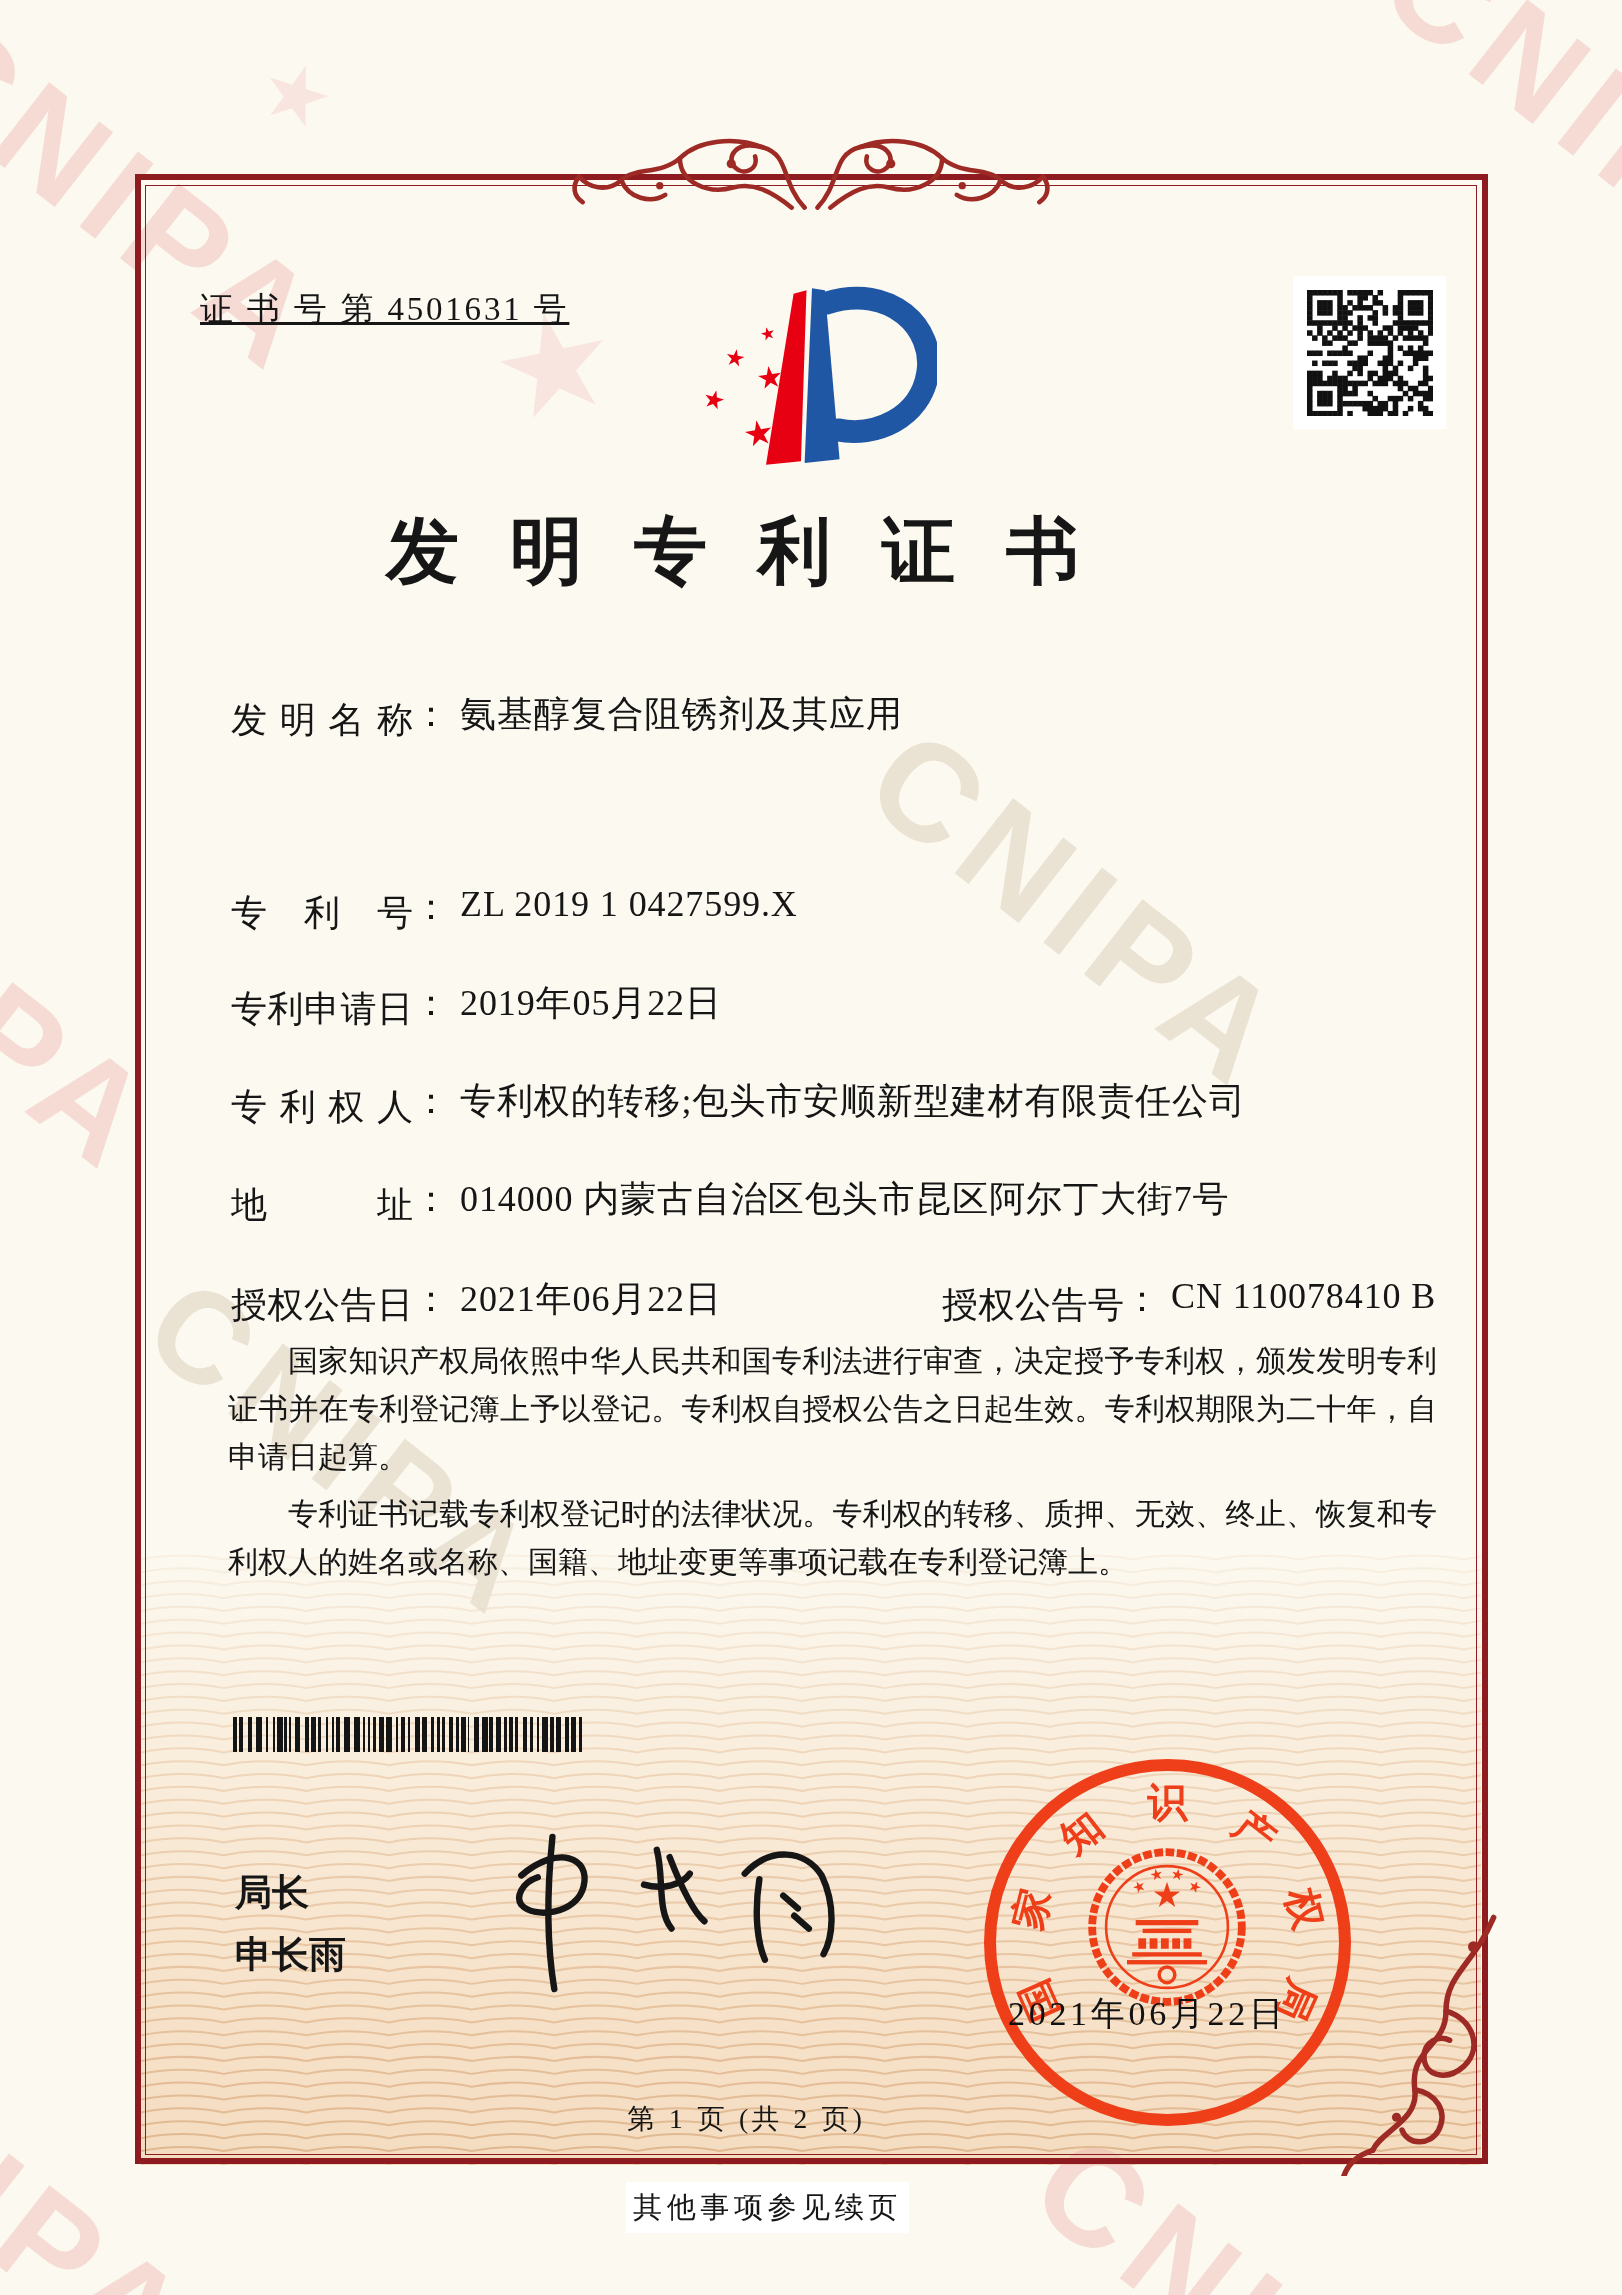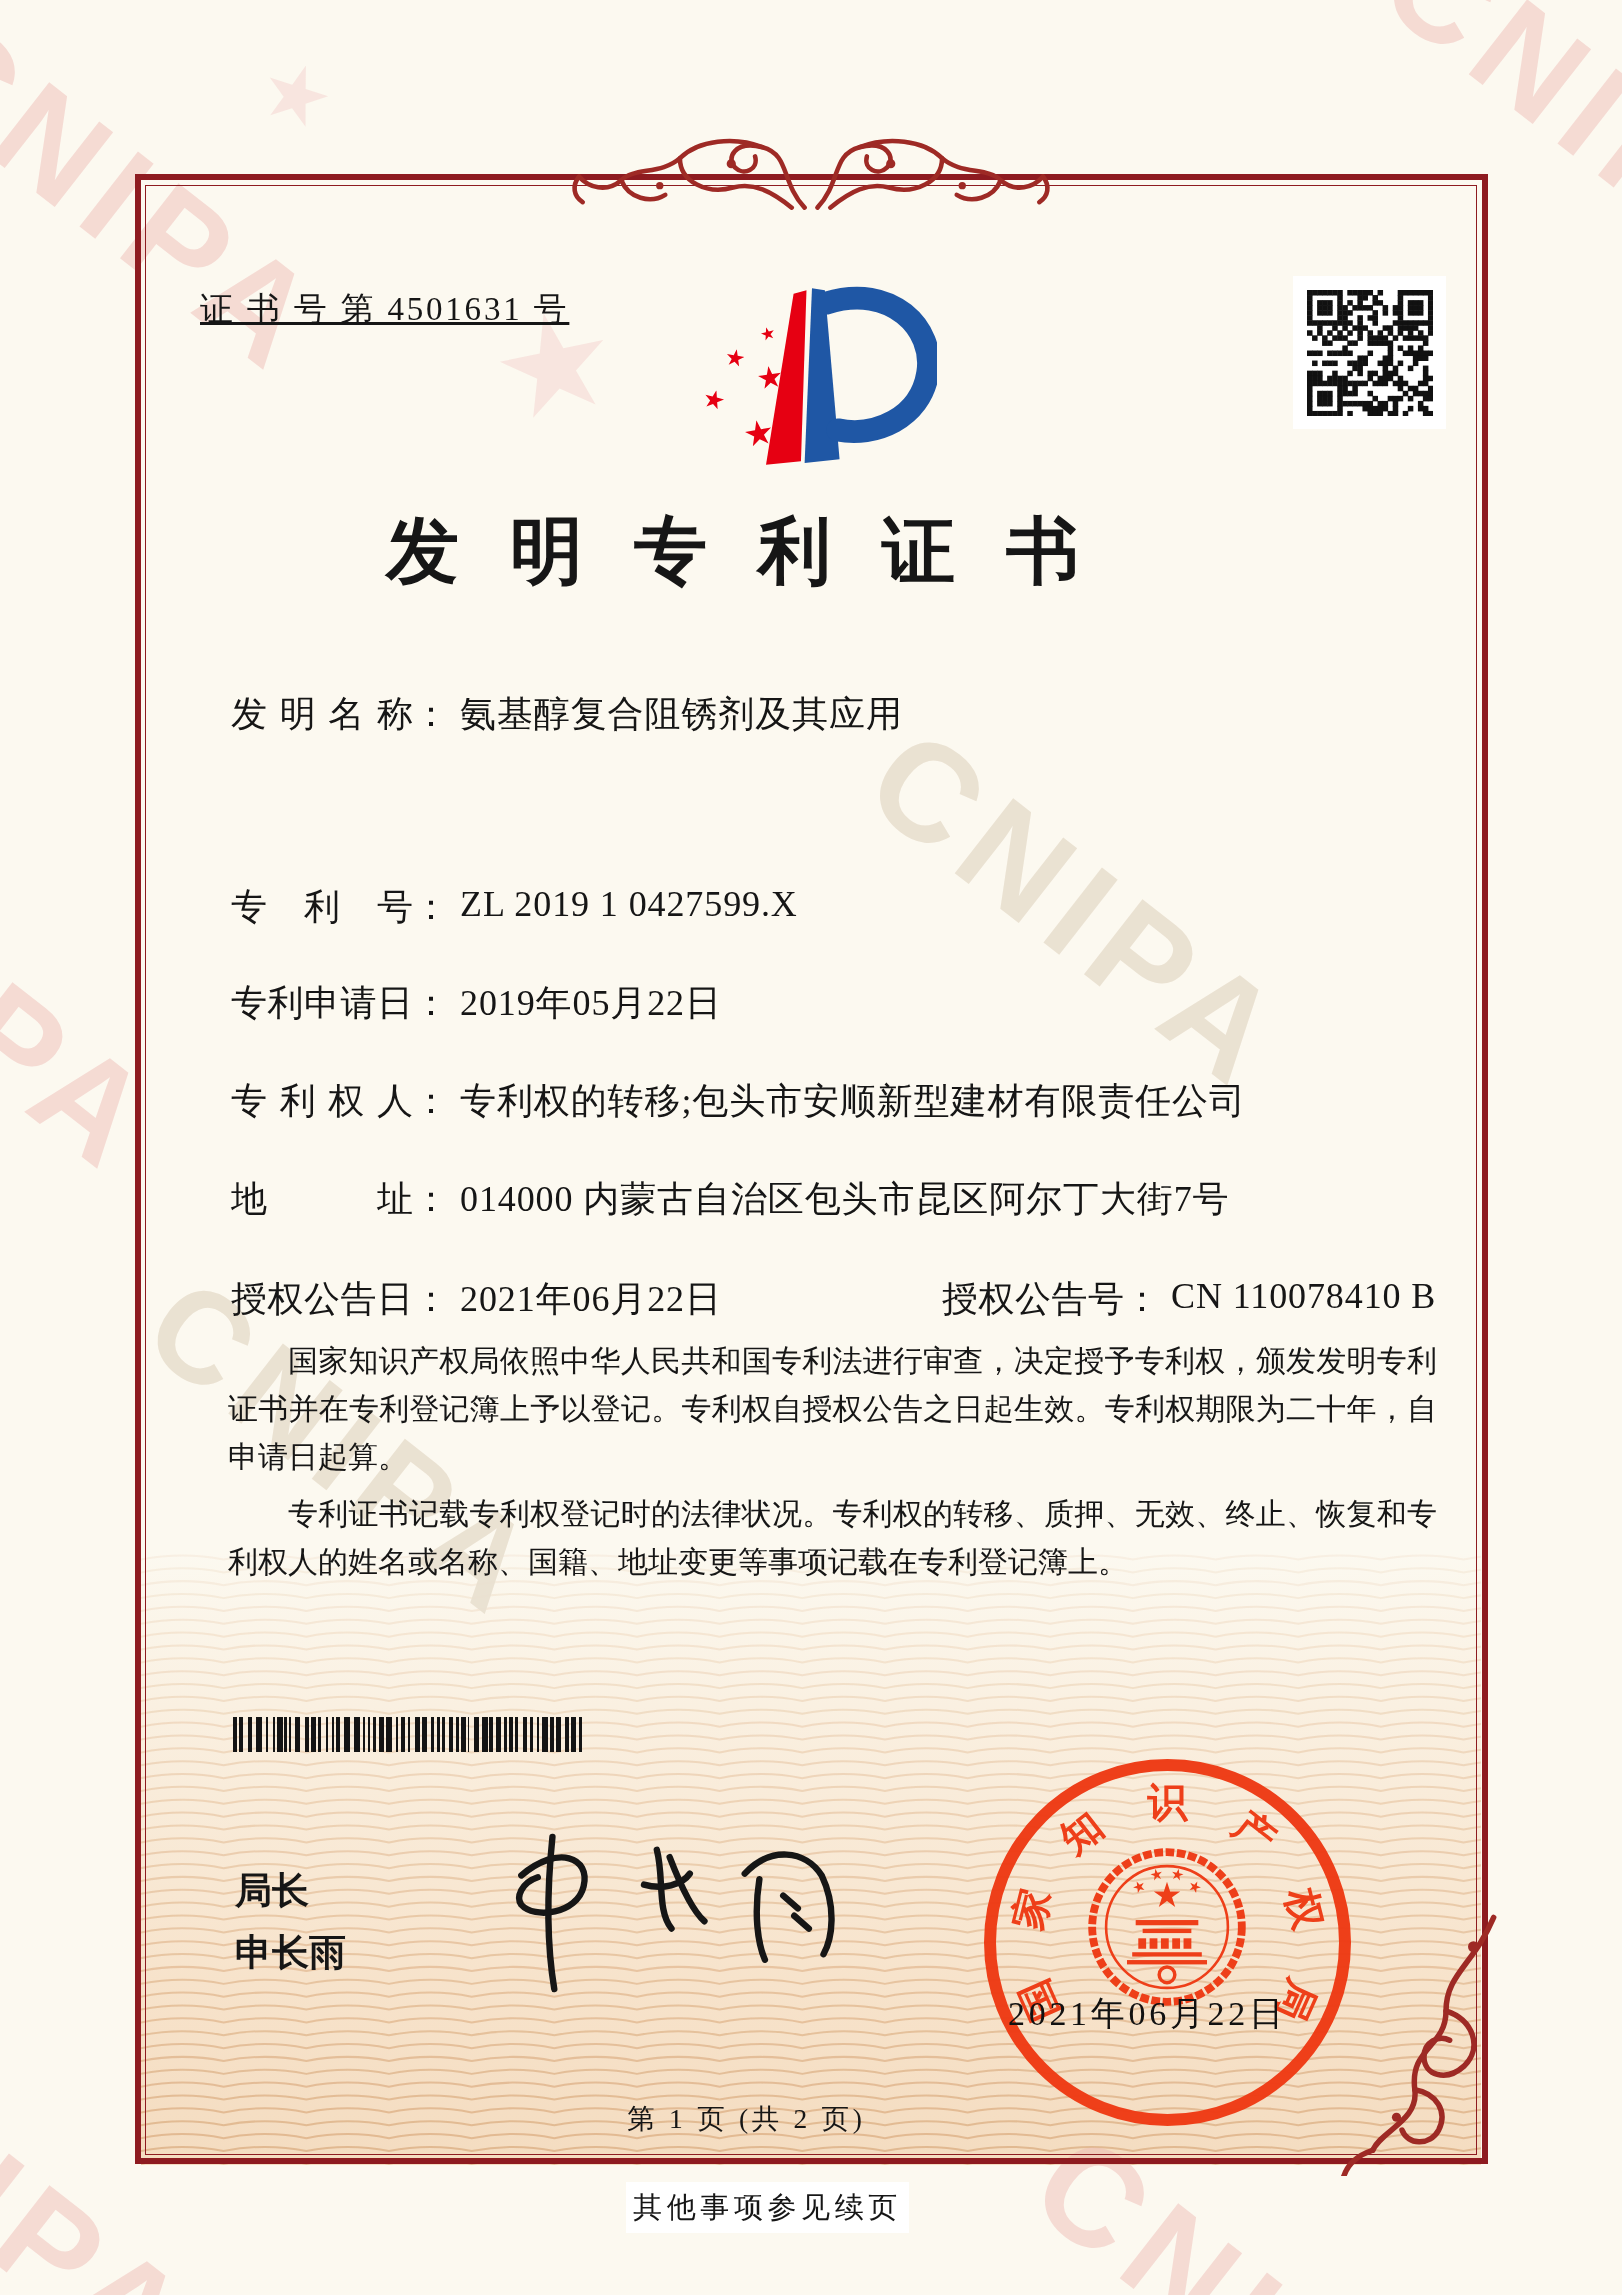--- a/index.html
+++ b/index.html
@@ -26,33 +26,33 @@
   .cert-no{position:absolute;left:200px;top:287px;font-size:33px;letter-spacing:2.8px;z-index:4;text-decoration:underline;}
   .logo{position:absolute;left:698px;top:281px;width:239px;height:193px;z-index:4;}
   .logo-star{position:absolute;background:#e60012;
     clip-path:polygon(50% 0%,61% 35%,98% 35%,68% 57%,79% 91%,50% 70%,21% 91%,32% 57%,2% 35%,39% 35%);}
   .qr{position:absolute;left:1293px;top:276px;width:153px;height:153px;background:#fff;z-index:4;}
   .qr svg{position:absolute;left:13.8px;top:13.8px;}
   .doc-title{position:absolute;left:386px;top:503px;width:826px;text-align:left;
     font-size:73px;font-weight:bold;letter-spacing:51px;z-index:4;white-space:nowrap;}
   
   .frow{position:absolute;left:231px;height:46px;font-size:36px;white-space:nowrap;z-index:4;}
-  .flabel{display:inline-block;width:182px;text-align:justify;text-align-last:justify;vertical-align:top;}
+  .flabel{display:inline-block;width:182px;text-align:justify;text-align-last:justify;vertical-align:top;margin-top:6px;}
   .fcolon{display:inline-block;vertical-align:top;}
   .fvalue{display:inline-block;padding-left:11px;vertical-align:top;letter-spacing:0.9px;}
   .grant2{position:absolute;left:711px;top:0;white-space:nowrap;}
   
   .body-text{position:absolute;left:228px;top:1337px;width:1209px;font-size:30px;line-height:48px;
     text-align:justify;z-index:4;}
   .body-text p{margin:0 0 9.2px 0;text-indent:2em;}
   
   .barcode{position:absolute;left:233px;top:1717px;width:356px;height:35px;font-size:0;z-index:4;}
   .barcode i{display:inline-block;height:100%;background:#141414;}
   .officer{position:absolute;left:235px;top:1862px;z-index:4;
-    font-family:Liberation Mono, monospace;font-weight:bold;font-size:37px;line-height:62px;}
+    font-family:Liberation Sans, sans-serif;font-weight:bold;font-size:37px;line-height:62px;}
   .signature{position:absolute;left:473px;top:1826px;z-index:4;}
   .seal{position:absolute;left:984px;top:1759px;width:367px;height:367px;z-index:5;opacity:.97;}
   .seal-ring{position:absolute;left:0;top:0;width:367px;height:367px;border:12px solid #ee3a14;
     border-radius:50%;box-sizing:border-box;}
   .seal-char{position:absolute;left:50%;top:50%;width:42px;height:42px;margin-left:-21px;margin-top:-21px;
     font-size:40px;line-height:42px;text-align:center;font-weight:bold;color:#ee3a14;}
   .seal-date{position:absolute;left:1008px;top:1991px;width:312px;font-size:34px;letter-spacing:3.7px;
     color:#111;z-index:6;white-space:nowrap;}
   .page-num{position:absolute;left:563px;top:2101px;width:367px;text-align:center;font-size:27.5px;
     letter-spacing:3.7px;z-index:4;}

